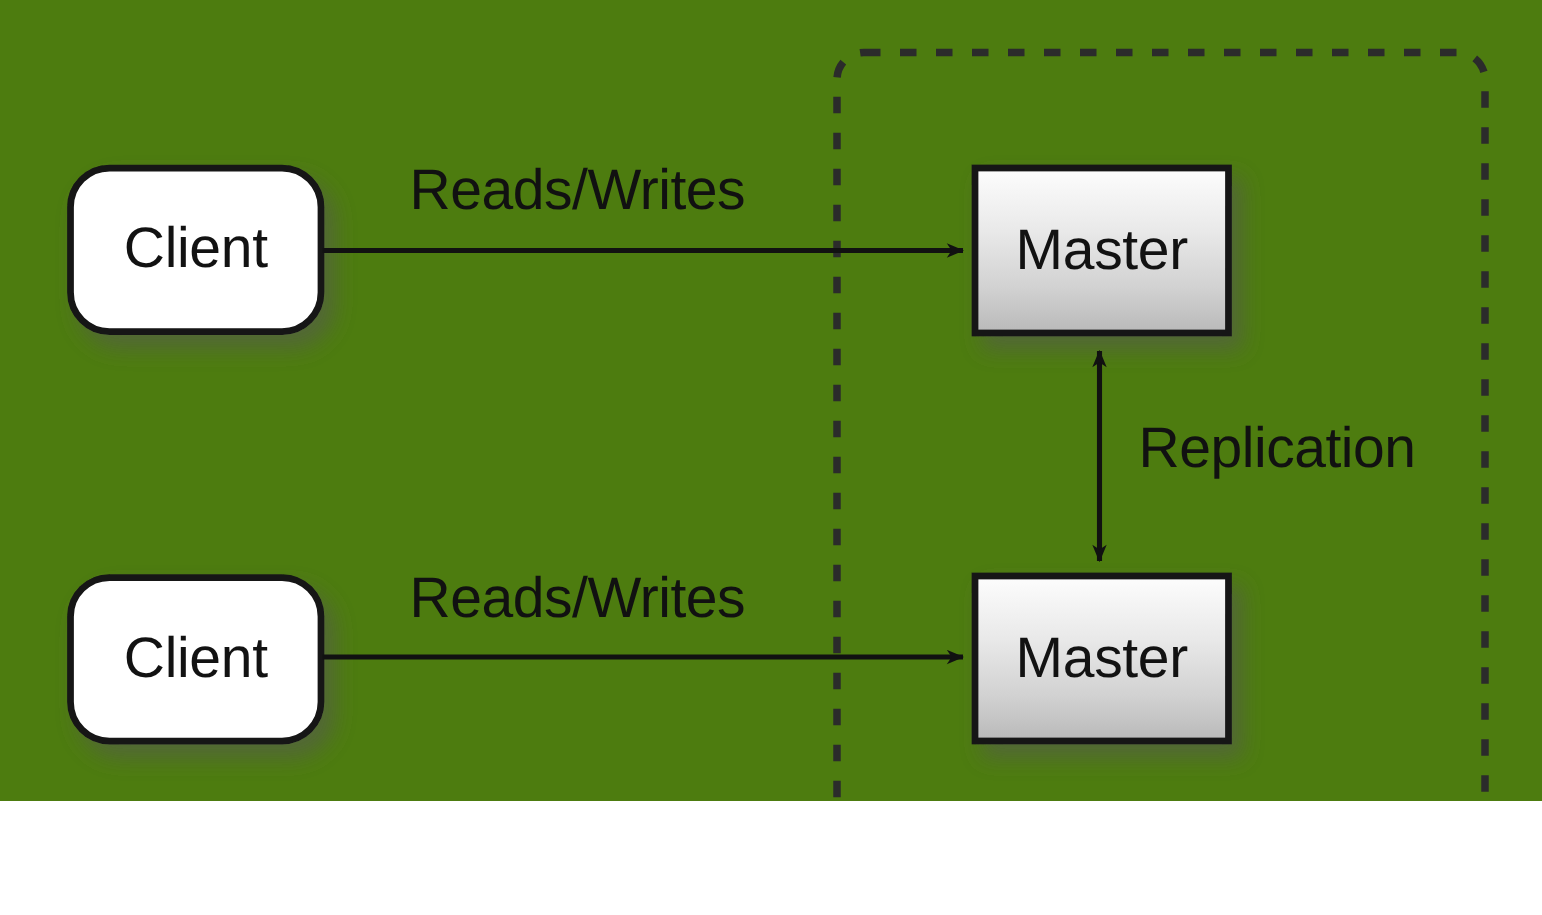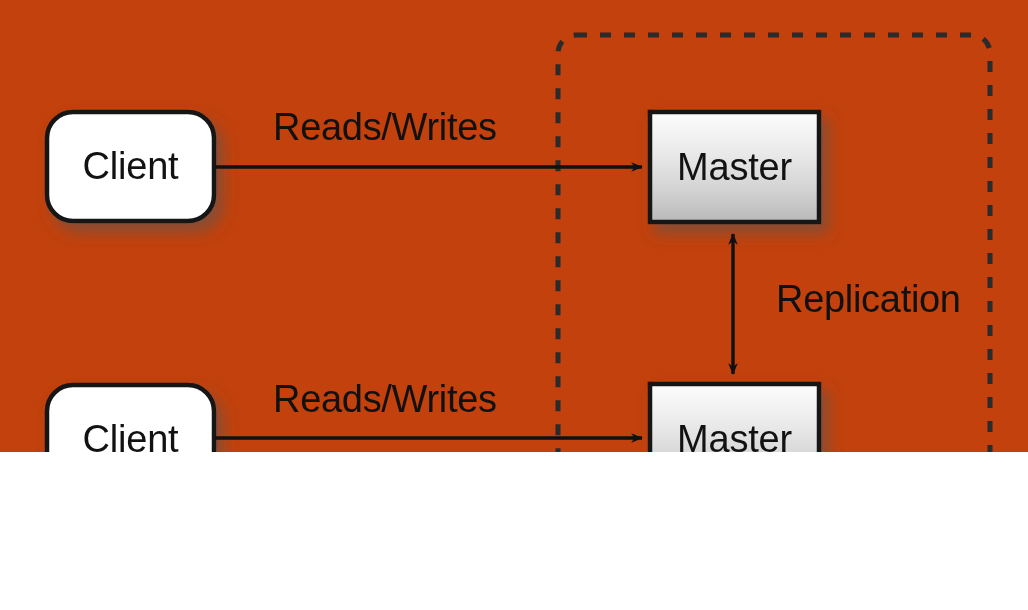--- a/index.html
+++ b/index.html
@@ -3,22 +3,22 @@
 <meta charset="utf-8">
 <style>
   html, body {
     margin: 0;
     padding: 0;
     background: #ffffff;
   }
   #canvas {
     position: relative;
     width: 1028px;
-    height: 452px;
-    background: #c2410c;
+    height: 534px;
+    background: #4d7c0f;
     overflow: hidden;
     font-family: "Liberation Sans", sans-serif;
   }
   #vector-layer {
     position: absolute;
     left: 0;
     top: 0;
     width: 1028px;
     height: 610px;
   }
@@ -103,20 +103,20 @@
   <div class="node-label" style="left:47px; top:385px; width:167px; height:109px;">Client</div>
 
   <div class="node-label" style="left:650px; top:112px; width:169px; height:110px;">Master</div>
 
   <div class="node-label" style="left:650px; top:384px; width:169px; height:110px;">Master</div>
 
   <div class="edge-label" style="left:261px; top:106px;">Reads/Writes</div>
 
   <div class="edge-label" style="left:261px; top:378px;">Reads/Writes</div>
 
-  <div class="edge-label" style="left:764px; top:278px;">Replication</div>
+  <div class="edge-label" style="left:747px; top:278px;">Replication</div>
 
   <div class="hit" style="left:47px; top:112px; width:167px; height:109px;"></div>
   <div class="hit" style="left:47px; top:385px; width:167px; height:109px;"></div>
   <div class="hit" style="left:650px; top:112px; width:169px; height:110px;"></div>
   <div class="hit" style="left:650px; top:384px; width:169px; height:110px;"></div>
 
 </div>
 
 </body></html>

